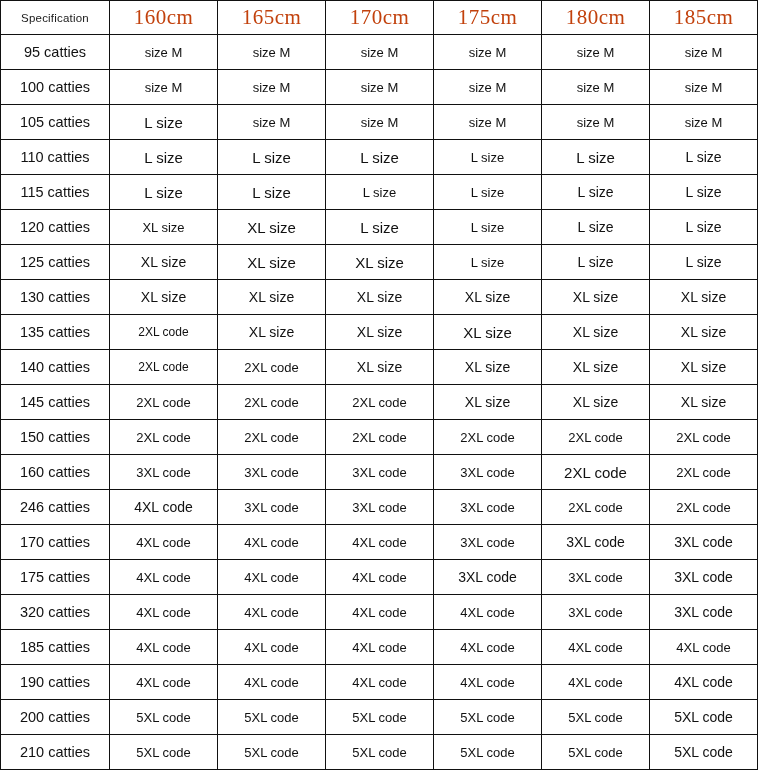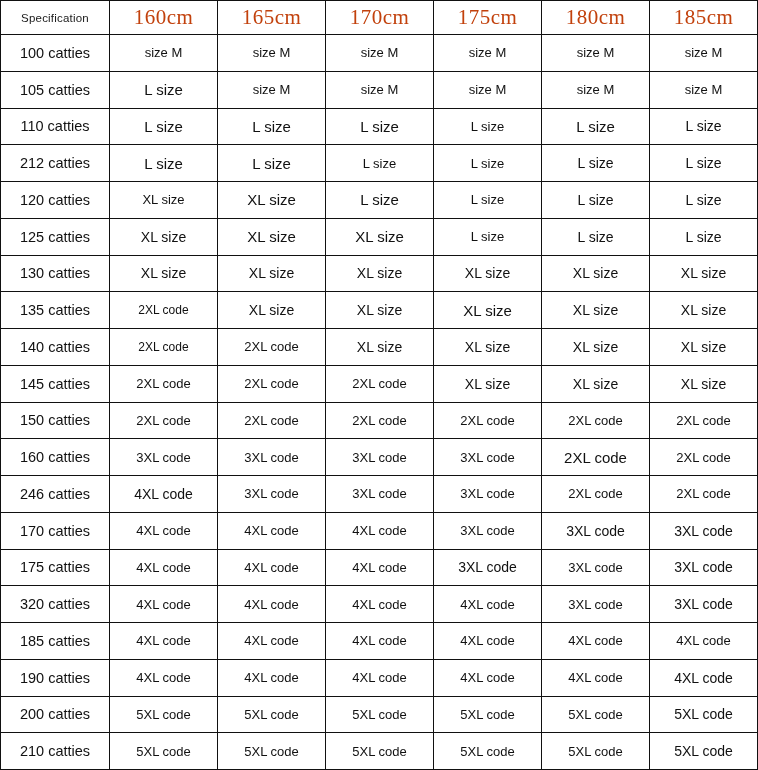--- a/index.html
+++ b/index.html
@@ -68,20 +68,29 @@
       <th class="col-head">160cm</th>
       <th class="col-head">165cm</th>
       <th class="col-head">170cm</th>
       <th class="col-head">175cm</th>
       <th class="col-head">180cm</th>
       <th class="col-head">185cm</th>
     </tr>
   </thead>
   <tbody>
 
+    <tr class="data-row">
+      <td class="row-head">95 catties</td>
+      <td class="cell s2">size M</td>
+      <td class="cell s2">size M</td>
+      <td class="cell s2">size M</td>
+      <td class="cell s2">size M</td>
+      <td class="cell s2">size M</td>
+      <td class="cell s2">size M</td>
+    </tr>
 
     <tr class="data-row">
       <td class="row-head">100 catties</td>
       <td class="cell s2">size M</td>
       <td class="cell s2">size M</td>
       <td class="cell s2">size M</td>
       <td class="cell s2">size M</td>
       <td class="cell s2">size M</td>
       <td class="cell s2">size M</td>
     </tr>
@@ -100,21 +109,21 @@
       <td class="row-head">110 catties</td>
       <td class="cell s4">L size</td>
       <td class="cell s4">L size</td>
       <td class="cell s4">L size</td>
       <td class="cell s2">L size</td>
       <td class="cell s4">L size</td>
       <td class="cell s3">L size</td>
     </tr>
 
     <tr class="data-row">
-      <td class="row-head">212 catties</td>
+      <td class="row-head">115 catties</td>
       <td class="cell s4">L size</td>
       <td class="cell s4">L size</td>
       <td class="cell s2">L size</td>
       <td class="cell s2">L size</td>
       <td class="cell s3">L size</td>
       <td class="cell s3">L size</td>
     </tr>
 
     <tr class="data-row">
       <td class="row-head">120 catties</td>

